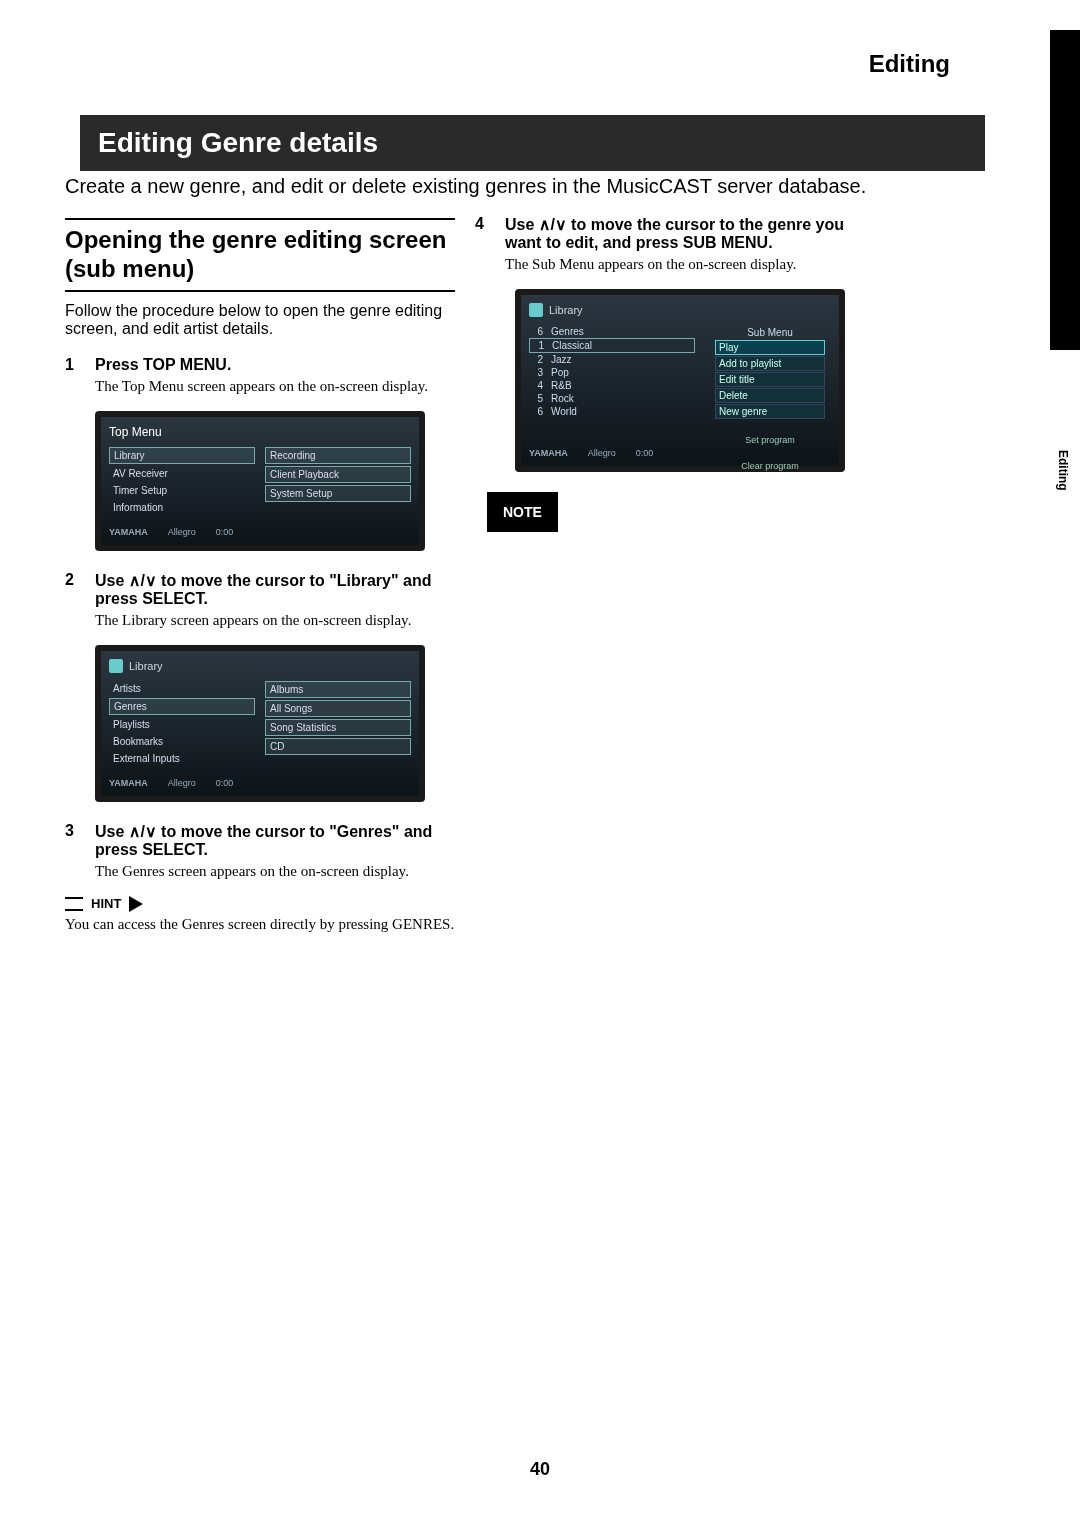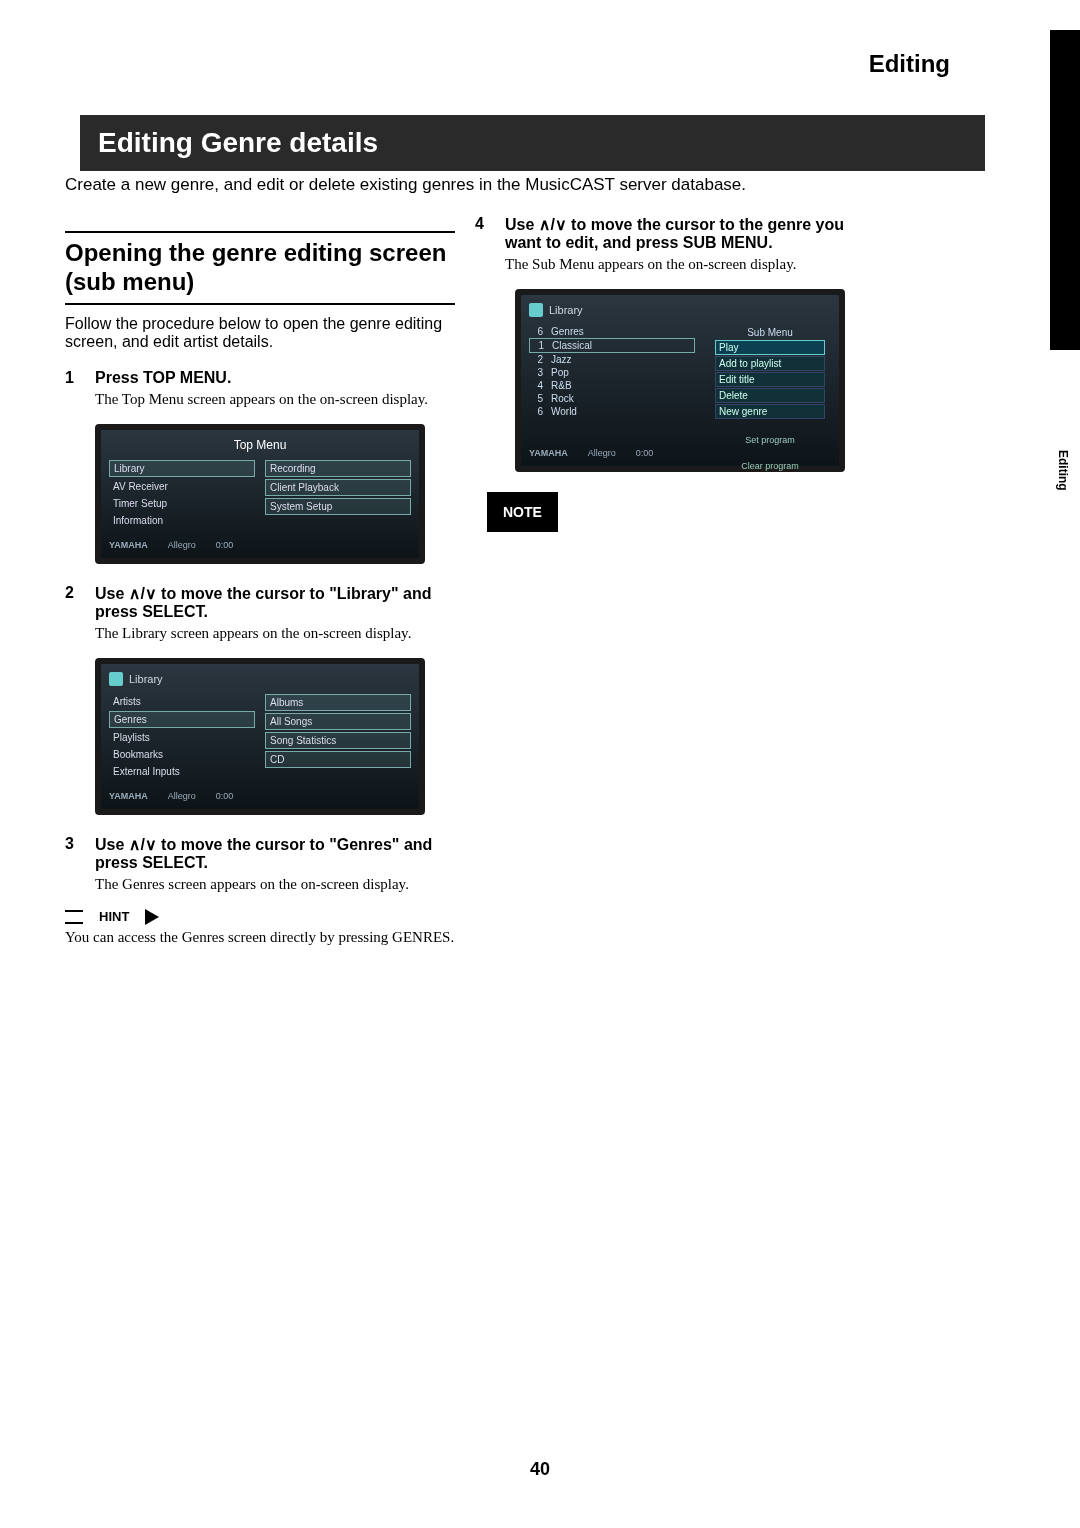--- a/index.html
+++ b/index.html
@@ -43,26 +43,26 @@
     color: #fff;
     padding: 12px 18px;
     font-size: 28px;
     font-weight: bold;
   }
   .intro {
     position: absolute;
     top: 175px;
     left: 65px;
     right: 95px;
-    font-size: 17px;
+    font-size: 20px;
   }
   .col-left {
     position: absolute;
     left: 65px;
-    top: 231px;
+    top: 218px;
     width: 390px;
   }
   .col-right {
     position: absolute;
     left: 475px;
     top: 215px;
     width: 390px;
   }
   .section-divider-top {
     border-top: 2px solid #000;
@@ -104,38 +104,38 @@
     width: 330px;
     background: linear-gradient(#2b3640, #0d1418);
     border: 6px solid #1a1a1a;
     border-radius: 4px;
     color: #cfd8dc;
     font-size: 10px;
     padding: 8px;
   }
   .ss-header { font-size: 11px; margin-bottom: 8px; display:flex; align-items:center; gap:6px; }
   .ss-icon { width:14px; height:14px; background:#6cc; display:inline-block; border-radius:2px;}
-  .ss-title-center { text-align:center; font-size:12px; margin-bottom:8px; color:#fff;}
+  .ss-title-center { text-align:left; font-size:12px; margin-bottom:8px; color:#fff;}
   .ss-grid { display:flex; gap:10px; }
   .ss-col { flex:1; }
   .ss-item { padding:2px 4px; margin-bottom:2px; font-size:10px; color:#dde; }
   .ss-item.boxed { border:1px solid #7aa; background:rgba(120,180,180,0.15);}
   .ss-footer { margin-top:10px; font-size:9px; display:flex; gap:20px; color:#9ab;}
   .ss-brand { color:#9ab; font-weight:bold;}
   .ss-list-row { display:flex; gap:8px; font-size:10px; color:#cde; padding:1px 2px;}
   .ss-list-row .n { width:12px; text-align:right;}
   .ss-list-row.boxed { border:1px solid #7aa;}
   .ss-submenu { position:absolute; right:14px; top:32px; width:110px; font-size:10px;}
   .ss-submenu .hdr { text-align:center; color:#cde; margin-bottom:2px;}
   .ss-submenu .opt { border:1px solid #346; background:#123038; padding:1px 3px; margin-bottom:1px; color:#cfe;}
   .ss-submenu .opt.sel { background:#0a4050; border-color:#6cc;}
   .ss-submenu .prog { margin-top:16px; font-size:9px; color:#9cb;text-align:center;}
   .ss-rel { position:relative; min-height:120px;}
   .hint-badge {
-    display:flex; align-items:center; gap:16px; margin:6px 0 4px 0;
+    display:flex; align-items:center; gap:8px; margin:6px 0 4px 0;
   }
   .hint-badge .lines { width:18px; height:14px; border-top:2px solid #000; border-bottom:2px solid #000;}
   .hint-badge .txt { font-weight:bold; font-size:13px;}
   .hint-badge .arrow { width:0;height:0;border-top:8px solid transparent;border-bottom:8px solid transparent;border-left:14px solid #000;}
   .hint-body { font-size:15px; font-family: Georgia, 'Times New Roman', serif;}
   .note-badge {
     display:inline-block; background:#000; color:#fff; font-weight:bold;
     padding:12px 16px; font-size:14px; margin-bottom:6px;
   }
   .note-body { font-size:15px; font-family: Georgia, 'Times New Roman', serif;}

